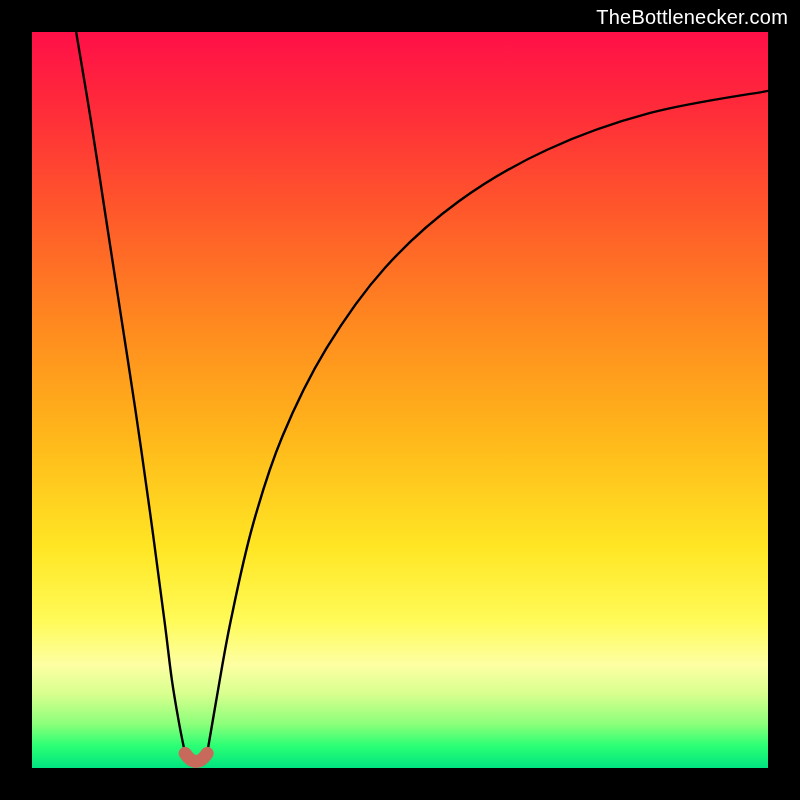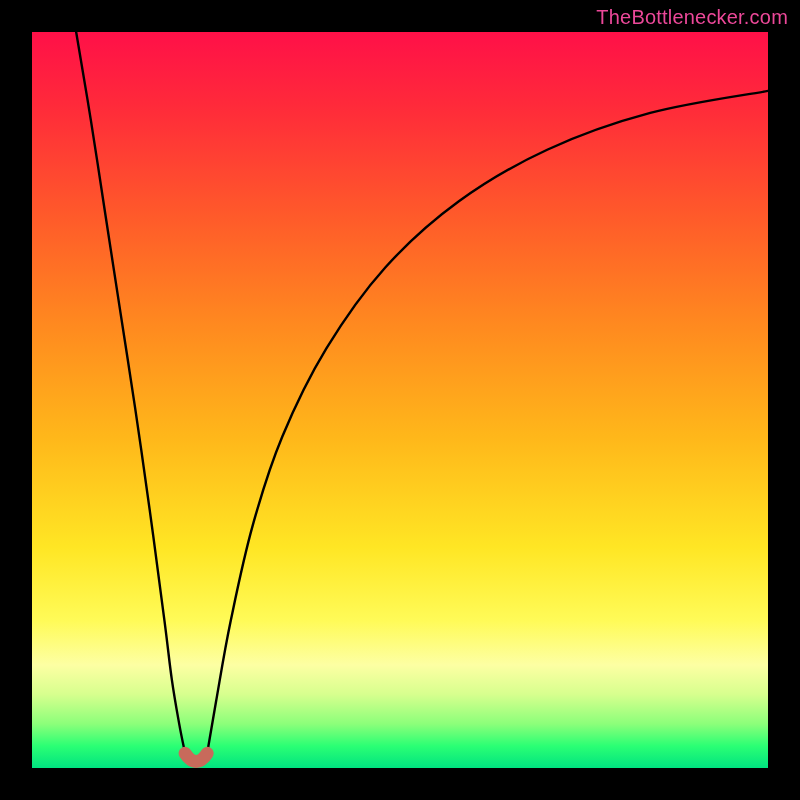--- a/index.html
+++ b/index.html
@@ -21,21 +21,21 @@
     position: absolute;
     left: 32px;
     top: 32px;
     width: 736px;
     height: 736px;
   }
   .credit {
     position: absolute;
     top: 6px;
     right: 12px;
-    color: #ec4899;
+    color: #ffffff;
     font-size: 20px;
     font-weight: 500;
     letter-spacing: 0.2px;
   }
   svg { display: block; }
 </style>
 </head>
 <body>
 
 <div class="frame">

